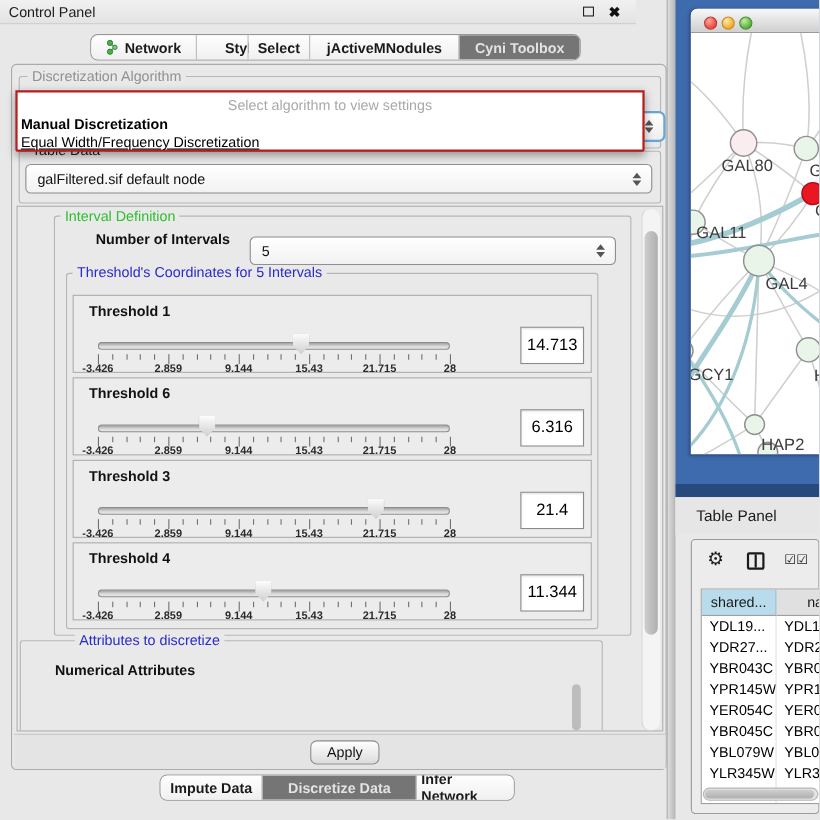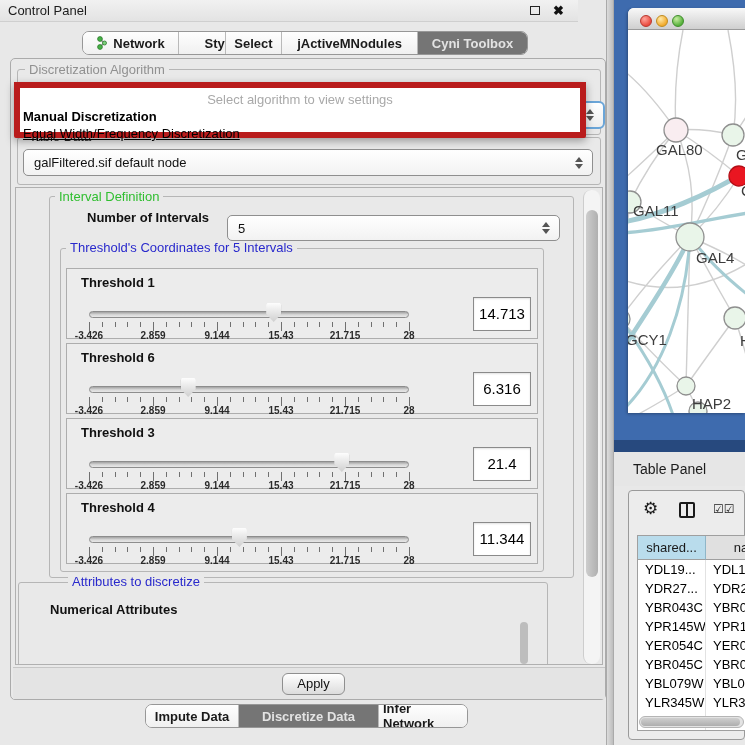--- a/index.html
+++ b/index.html
@@ -32,21 +32,21 @@
 
   .combo { border:1px solid #8f8f8f; border-radius:5px; background:linear-gradient(#ffffff,#f2f2f2); font-size:13px; color:#111; }
   .combo .combo-text { position:absolute; left:10px; top:0; line-height:26px; white-space:nowrap; }
   .spinner { position:absolute; right:9px; top:50%; width:9px; height:14px; transform:translateY(-50%); }
   .spinner .up { position:absolute; top:1px; left:1px; width:0; height:0; border-left:4px solid transparent; border-right:4px solid transparent; border-bottom:5px solid #555; }
   .spinner .dn { position:absolute; bottom:1px; left:1px; width:0; height:0; border-left:4px solid transparent; border-right:4px solid transparent; border-top:5px solid #555; }
 
   .focus-combo { left:22px; top:100px; width:582px; height:28px; border:2px solid #6aa5d8; border-radius:6px; background:linear-gradient(#fff,#eee); }
 
   
-  .popup { left:14px; top:82px; width:572px; height:56px; background:#fff; border:6px solid #b91c1c; border-radius:0 0 2px 2px; box-shadow:0 3px 8px rgba(0,0,0,.35); z-index:50; }
+  .popup { left:14px; top:82px; width:572px; height:56px; background:#fff; border:2px solid #b91c1c; border-radius:0 0 2px 2px; box-shadow:0 3px 8px rgba(0,0,0,.35); z-index:50; }
   .popup-prompt { left:0; top:4px; width:100%; text-align:center; font-size:13px; color:#a9a9a9; }
   .popup-item { left:3px; top:21px; font-size:13px; font-weight:bold; color:#000; }
   .popup-item2 { left:3px; top:38px; font-size:13px; color:#000;text-decoration:underline; }
 
   
   .scrollpanel { left:4px; top:128px; width:588px; height:478px; border:1px solid #b0b0b0; background:#e9e9e9; overflow:hidden; }
   .vscroll { position:absolute; right:2px; top:2px; width:17px; height:474px; background:#f4f4f4; border-left:1px solid #cdcdcd; border-radius:8px; }
   .vscroll .thumb { position:absolute; left:2px; width:12px; border-radius:7px; background:linear-gradient(90deg,#cdcdcd,#b0b0b0); }
   .list-scroll-thumb { position:absolute; border-radius:6px; background:#bdbdbd; }
 

